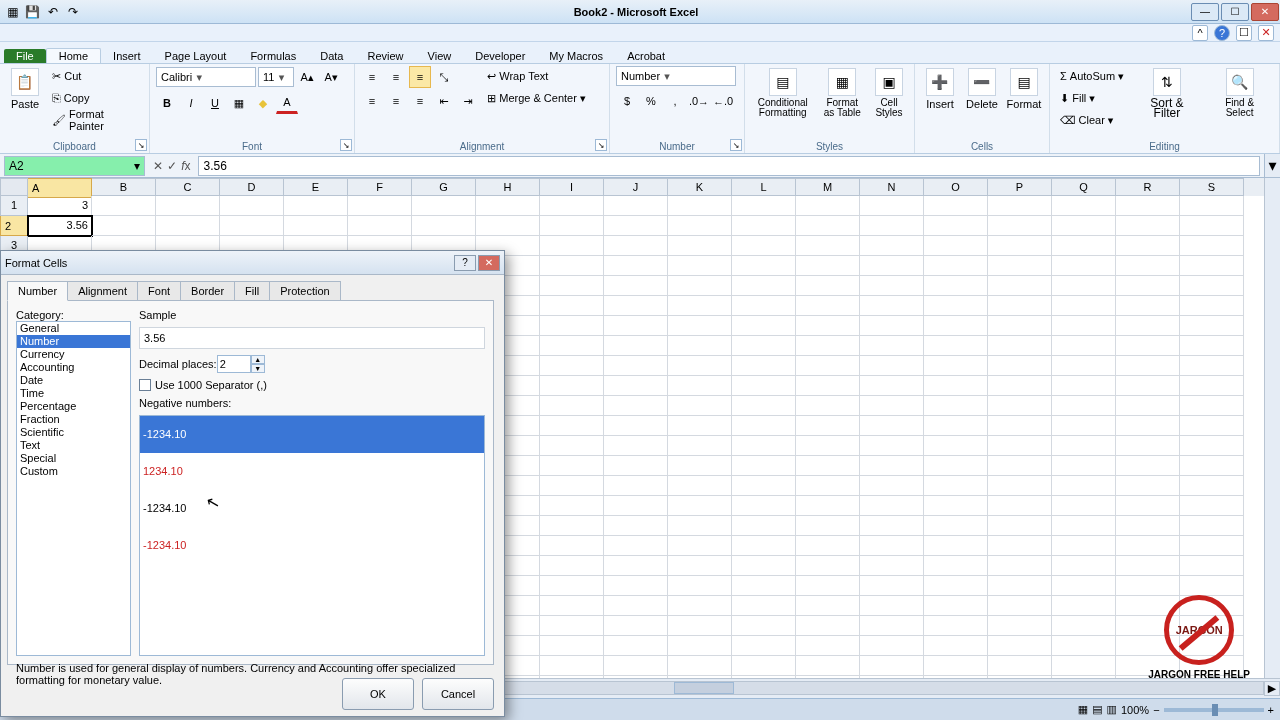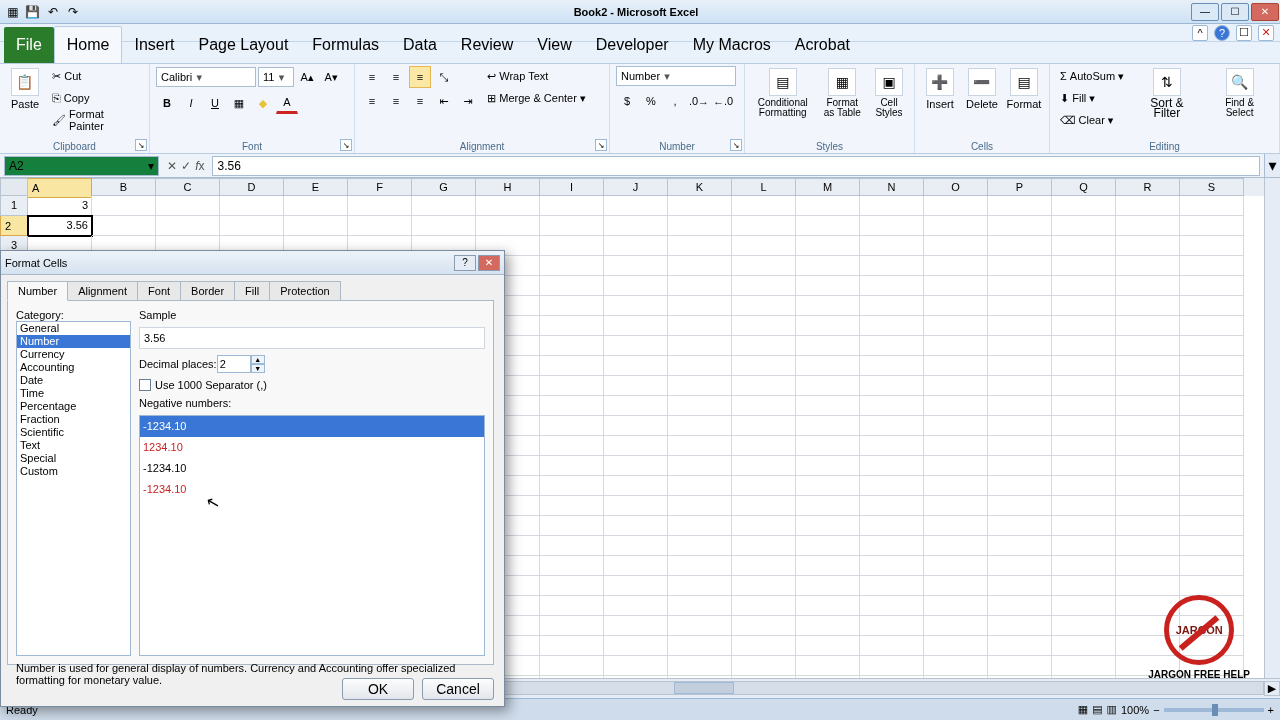--- a/index.html
+++ b/index.html
@@ -13,21 +13,21 @@
 .winbtns { display: flex; }
 .winbtns div { width: 28px; height: 18px; margin: 2px 1px; border: 1px solid #6a8db3; border-radius: 2px; display: flex; align-items: center; justify-content: center; font-size: 10px; background: #dbe9f6; }
 .winbtns .close { background: #d46a5f; color: #fff; border-color: #a43; }
 
 
 .helpbar { height: 18px; background: #e9f1fb; display: flex; justify-content: flex-end; align-items: center; gap: 6px; padding-right: 6px; font-size: 11px; border-bottom: 1px solid #c2d5ea;}
 .helpbar span { width: 16px; height: 16px; display: inline-flex; align-items: center; justify-content: center; border: 1px solid #9db9d6; border-radius: 2px; background: #fff; }
 
 
 .ribtabs { height: 22px; background: #e9f1fb; display: flex; align-items: flex-end; padding-left: 4px; gap: 0; border-bottom: 1px solid #b8cde2; }
-.ribtabs .tab { padding: 9px 12px; font-size: 16px; cursor: default; }
+.ribtabs .tab { padding: 1px 12px; font-size: 11px; cursor: default; }
 .ribtabs .tab.file { background: #2a7b2a; color: #fff; border-radius: 2px 2px 0 0; }
 .ribtabs .tab.active { background: #f5f9fe; border: 1px solid #b8cde2; border-bottom: none; border-radius: 2px 2px 0 0; }
 
 
 .ribbon { height: 90px; background: #f2f6fc; border-bottom: 1px solid #b8cde2; display: flex; font-size: 11px; }
 .rgroup { border-right: 1px solid #d2deea; padding: 2px 6px; display: flex; flex-direction: column; position: relative; }
 .rgroup .glabel { position: absolute; bottom: 0; left: 0; right: 0; text-align: center; font-size: 10px; color: #4a6b8a; padding-bottom: 1px; }
 .rgroup .gbody { flex: 1; display: flex; gap: 4px; align-items: flex-start; }
 .btnbig { display: flex; flex-direction: column; align-items: center; justify-content: center; padding: 2px 4px; min-width: 38px; }
 .btnbig .ico { width: 28px; height: 28px; border: 1px solid #c8d4e2; background: #fff; display: flex; align-items: center; justify-content: center; font-size: 14px; margin-bottom: 2px; }
@@ -35,21 +35,21 @@
 .hstack { display: flex; gap: 2px; align-items: center; }
 .mini { height: 20px; padding: 1px 4px; display: flex; align-items: center; gap: 3px; }
 .sel { border: 1px solid #a8bcd2; background: #fff; height: 20px; padding: 3px 4px; display: flex; align-items: center; gap: 2px; }
 .sel .dd { width: 10px; text-align: center; color: #555; }
 .ibtn { width: 22px; height: 22px; border: 1px solid transparent; display: flex; align-items: center; justify-content: center; }
 .ibtn.active { background: #fbe8a6; border: 1px solid #e7b84f; }
 .launcher { position: absolute; bottom: 2px; right: 2px; width: 12px; height: 12px; border: 1px solid #9db9d6; font-size: 8px; display: flex; align-items: center; justify-content: center; background: #fff; }
 
 
 .fbar { height: 24px; border-bottom: 1px solid #a8bcd2; display: flex; align-items: center; background: #eef3f9; }
-.namebox { width: 155px; border: 1px solid #a8bcd2; background: #15803d; margin: 3px 4px; height: 20px; display: flex; align-items: center; justify-content: space-between; padding: 0 4px; font-size: 12px; }
+.namebox { width: 141px; border: 1px solid #a8bcd2; background: #86efac; margin: 3px 4px; height: 20px; display: flex; align-items: center; justify-content: space-between; padding: 0 4px; font-size: 12px; }
 .fxbtns { display: flex; gap: 4px; padding: 0 4px; font-size: 12px; color: #555; }
 .fxinput { flex: 1; border: 1px solid #a8bcd2; background: #fff; height: 20px; margin: 2px 4px; padding: 0 4px; font-size: 12px; display: flex; align-items: center; }
 .fbar .expand { width: 16px; border-left: 1px solid #a8bcd2; height: 100%; display: flex; align-items: center; justify-content: center; background: #e5ecf5; }
 
 
 .gridwrap { position: absolute; top: 178px; left: 0; right: 16px; bottom: 42px; overflow: hidden; }
 .colhdr { display: flex; height: 18px; background: #e9eef4; font-size: 11px; }
 .colhdr .corner { width: 28px; border: 1px solid #b8c4d2; background: #e4e9f0; }
 .colhdr .ch { width: 64px; border: 1px solid #b8c4d2; border-left: none; text-align: center; line-height: 16px; }
 .colhdr .ch.sel { background: #f9e6a3; border-color: #d6a84a; }
@@ -96,26 +96,26 @@
 .catlist .lb div.selopt { background: #3a76d6; color: #fff; }
 .rpane { flex: 1; display: flex; flex-direction: column; gap: 6px; }
 .samplebox { border: 1px solid #cfd6de; padding: 4px; background: #fff; height: 22px; }
 .spin { display: flex; align-items: center; }
 .spin input { width: 34px; height: 18px; border: 1px solid #9db9d6; padding: 0 2px; font-size: 11px; }
 .spin .spb { width: 14px; display: flex; flex-direction: column; }
 .spin .spb span { height: 9px; border: 1px solid #9db9d6; font-size: 7px; text-align: center; line-height: 7px; background: #eef3f9; }
 .chk { display: flex; align-items: center; gap: 4px; }
 .chk .box { width: 12px; height: 12px; border: 1px solid #6a7f96; background: #fff; }
 .neglist { flex: 1; border: 1px solid #9db9d6; background: #fff; overflow-y: scroll; }
-.neglist div { padding: 4px 3px; line-height: 13px; }
+.neglist div { padding: 12px 3px; line-height: 13px; }
 .neglist div.selopt { background: #3a76d6; color: #fff; }
 .neglist div.red { color: #c22; }
 .desc { margin-top: 6px; font-size: 11px; }
 .dbuttons { display: flex; justify-content: flex-end; gap: 8px; padding: 6px 10px; }
-.dbuttons button { width: 72px; height: 22px; border: 1px solid #8a9cb0; background: linear-gradient(#fdfdfd,#e2e6eb); font-size: 14px; border-radius: 3px; }
+.dbuttons button { width: 72px; height: 32px; border: 1px solid #8a9cb0; background: linear-gradient(#fdfdfd,#e2e6eb); font-size: 11px; border-radius: 3px; }
 
 
 .logo { position: absolute; right: 30px; bottom: 40px; text-align: center; font-size: 10px; font-weight: bold; }
 .logo .circ { width: 70px; height: 70px; border: 5px solid #c8211e; border-radius: 50%; position: relative; display: flex; align-items: center; justify-content: center; font-size: 11px; color: #7a1712; margin: 0 auto 4px; }
 .logo .circ::after { content: ""; position: absolute; left: 6px; right: 6px; top: 50%; height: 6px; background: #c8211e; transform: rotate(-40deg); }
 
 .cursor { position: absolute; left: 206px; top: 493px; font-size: 16px; transform: rotate(-15deg); }
 </style>
 </head>
 <body>

